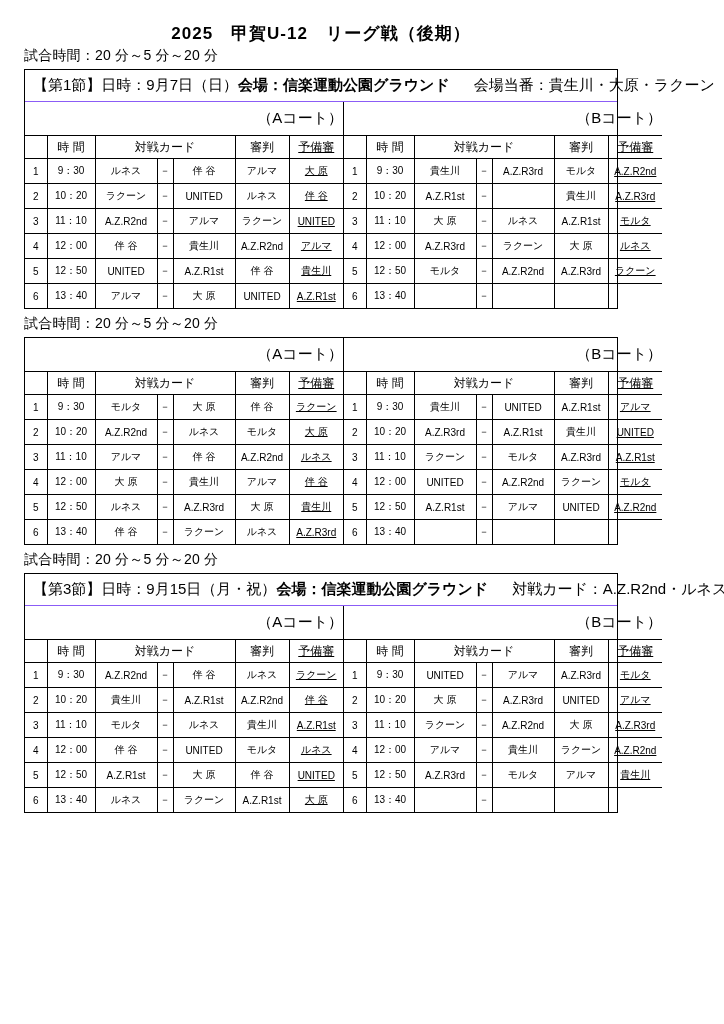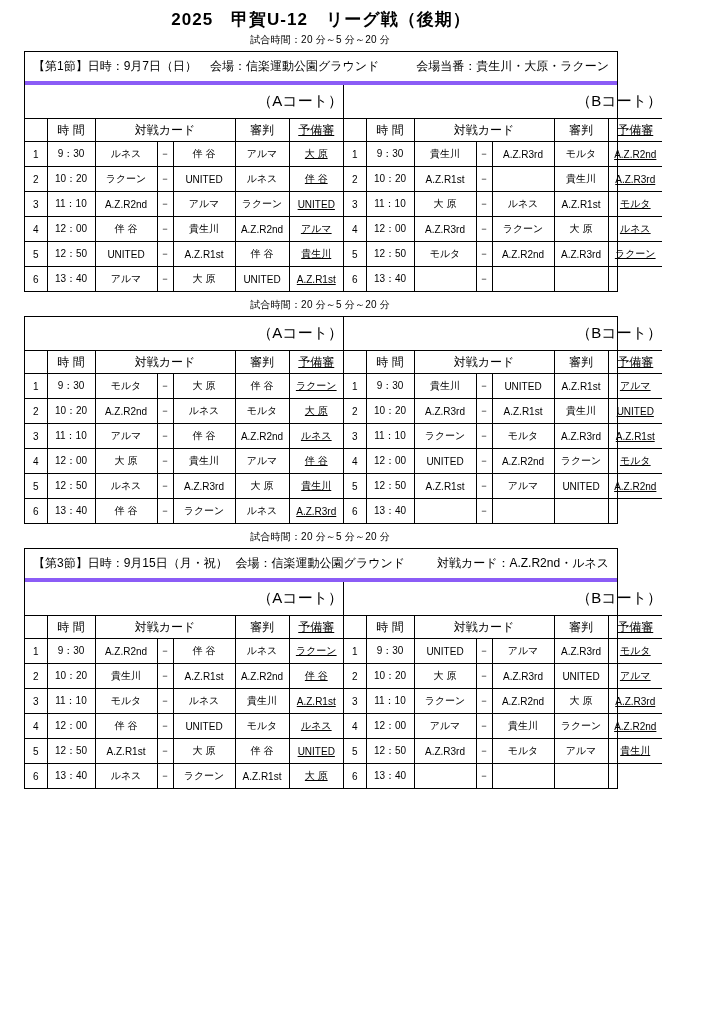--- a/index.html
+++ b/index.html
@@ -11,51 +11,51 @@
     width: 724px;
     height: 1024px;
     font-family: "Liberation Sans", sans-serif;
     color: #000000;
     position: relative;
   }
   .page {
     width: 642px;
     height: 1024px;
     box-sizing: border-box;
-    padding: 4px 24px 10px 24px;
+    padding: 18px 24px 10px 24px;
     position: relative;
   }
   .doc-title {
     text-align: center;
     font-size: 17px;
     font-weight: bold;
     letter-spacing: 1px;
     margin: 4px 0 2px 0;
   }
   .time-note {
-    text-align: center;
-    font-size: 10px;
+    text-align: left;
+    font-size: 14px;
     margin: 0 2px 4px 0;
     letter-spacing: 0.2px;
   }
   .section {
     border: 1.5px solid #000;
     box-sizing: border-box;
     margin-bottom: 6px;
   }
   .section-header {
     display: flex;
     align-items: center;
-    font-size: 12px;
+    font-size: 15px;
     padding: 6px 8px 6px 8px;
-    border-bottom: 4px solid #8b5cf6;
+    border-bottom: 1px solid #8b5cf6;
     white-space: nowrap;
   }
   .sh-left { flex: 0 0 auto; }
-  .sh-mid  { flex: 1 1 auto; text-align: center; }
+  .sh-mid  { flex: 1 1 auto; text-align: center; font-weight: bold; }
   .sh-right{ flex: 0 0 auto; margin-left: 24px; }
   .courts {
     display: flex;
   }
   .court {
     flex: 1 1 50%;
     box-sizing: border-box;
   }
   .court.left {
     border-right: 1.5px solid #000;

